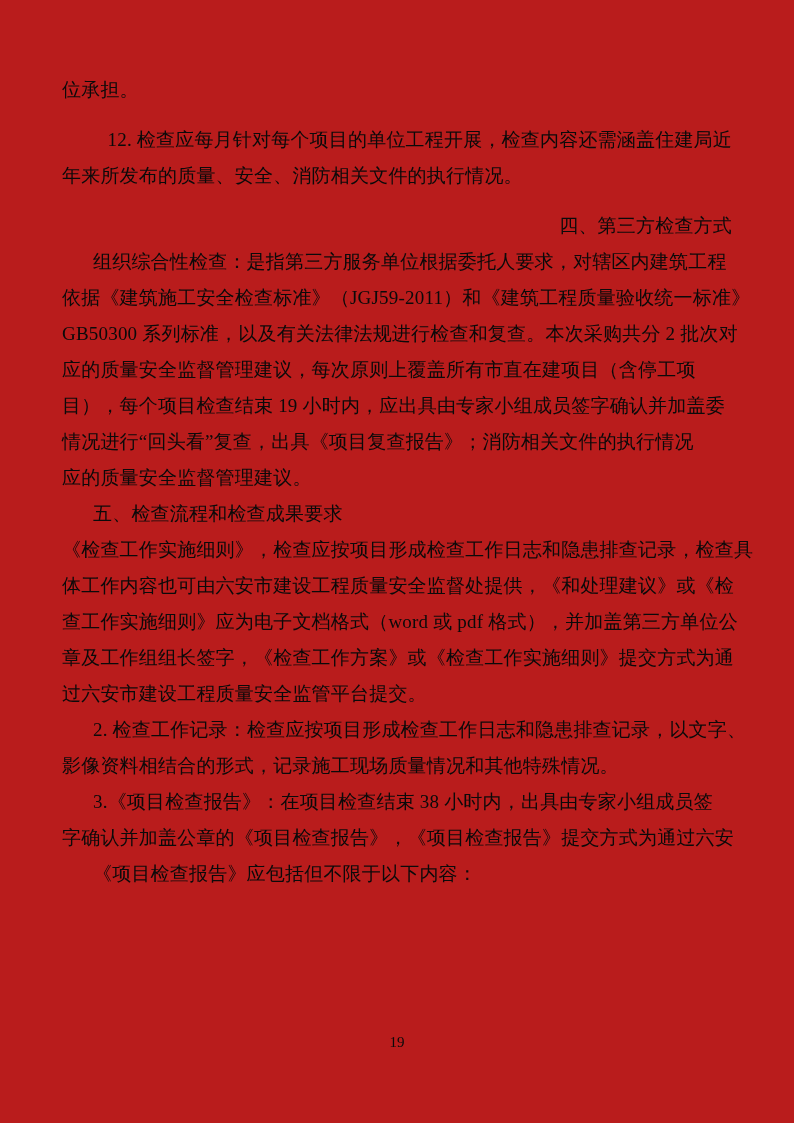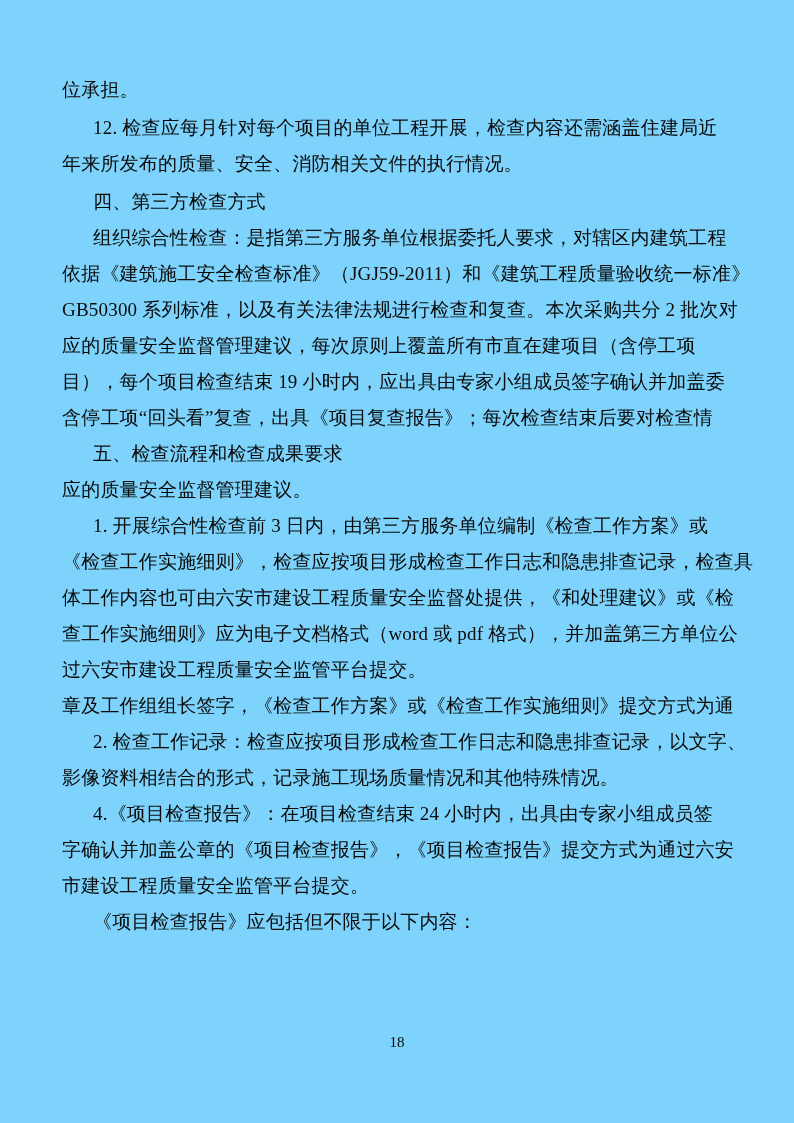--- a/index.html
+++ b/index.html
@@ -4,21 +4,21 @@
 <style>
   html, body {
     margin: 0;
     padding: 0;
     background: #ffffff;
   }
   .page {
     position: relative;
     width: 794px;
     height: 1123px;
-    background: #7dd3fc;
+    background: #b91c1c;
     box-sizing: border-box;
     padding: 72px 60px 0 62px;
     overflow: hidden;
     font-family: "Liberation Serif", "DejaVu Serif", serif;
     color: #000000;
   }
   .doc-body {
     width: 670px;
   }
   .line {
@@ -26,21 +26,22 @@
     line-height: 36px;
     height: 36px;
     white-space: nowrap;
     letter-spacing: 0.2px;
     color: #0a0a0a;
   }
   .line.ind {
     padding-left: 31px;
   }
   .line.sp {
-    margin-top: 2px;
+    margin-top: 14px;
+    text-align: right;
   }
   .page-number {
     position: absolute;
     top: 1032px;
     left: 0;
     right: 0;
     text-align: center;
     font-size: 15px;
     line-height: 20px;
     color: #0a0a0a;
@@ -54,30 +55,28 @@
   <div class="doc-body" id="doc-body">
       <div class="line">位承担。</div>
       <div class="line ind sp">12. 检查应每月针对每个项目的单位工程开展，检查内容还需涵盖住建局近</div>
       <div class="line">年来所发布的质量、安全、消防相关文件的执行情况。</div>
       <div class="line ind sp">四、第三方检查方式</div>
       <div class="line ind">组织综合性检查：是指第三方服务单位根据委托人要求，对辖区内建筑工程</div>
       <div class="line">依据《建筑施工安全检查标准》（JGJ59-2011）和《建筑工程质量验收统一标准》</div>
       <div class="line">GB50300 系列标准，以及有关法律法规进行检查和复查。本次采购共分 2 批次对</div>
       <div class="line">应的质量安全监督管理建议，每次原则上覆盖所有市直在建项目（含停工项</div>
       <div class="line">目），每个项目检查结束 19 小时内，应出具由专家小组成员签字确认并加盖委</div>
-      <div class="line">含停工项“回头看”复查，出具《项目复查报告》；每次检查结束后要对检查情</div>
+      <div class="line">情况进行“回头看”复查，出具《项目复查报告》；消防相关文件的执行情况</div>
+      <div class="line">应的质量安全监督管理建议。</div>
       <div class="line ind">五、检查流程和检查成果要求</div>
-      <div class="line">应的质量安全监督管理建议。</div>
-      <div class="line ind">1. 开展综合性检查前 3 日内，由第三方服务单位编制《检查工作方案》或</div>
       <div class="line">《检查工作实施细则》，检查应按项目形成检查工作日志和隐患排查记录，检查具</div>
       <div class="line">体工作内容也可由六安市建设工程质量安全监督处提供，《和处理建议》或《检</div>
       <div class="line">查工作实施细则》应为电子文档格式（word 或 pdf 格式），并加盖第三方单位公</div>
+      <div class="line">章及工作组组长签字，《检查工作方案》或《检查工作实施细则》提交方式为通</div>
       <div class="line">过六安市建设工程质量安全监管平台提交。</div>
-      <div class="line">章及工作组组长签字，《检查工作方案》或《检查工作实施细则》提交方式为通</div>
       <div class="line ind">2. 检查工作记录：检查应按项目形成检查工作日志和隐患排查记录，以文字、</div>
       <div class="line">影像资料相结合的形式，记录施工现场质量情况和其他特殊情况。</div>
-      <div class="line ind">4.《项目检查报告》：在项目检查结束 24 小时内，出具由专家小组成员签</div>
+      <div class="line ind">3.《项目检查报告》：在项目检查结束 38 小时内，出具由专家小组成员签</div>
       <div class="line">字确认并加盖公章的《项目检查报告》，《项目检查报告》提交方式为通过六安</div>
-      <div class="line">市建设工程质量安全监管平台提交。</div>
       <div class="line ind">《项目检查报告》应包括但不限于以下内容：</div>
     </div>
-  <div class="page-number">18</div>
+  <div class="page-number">19</div>
 </div>
 
 </body></html>

